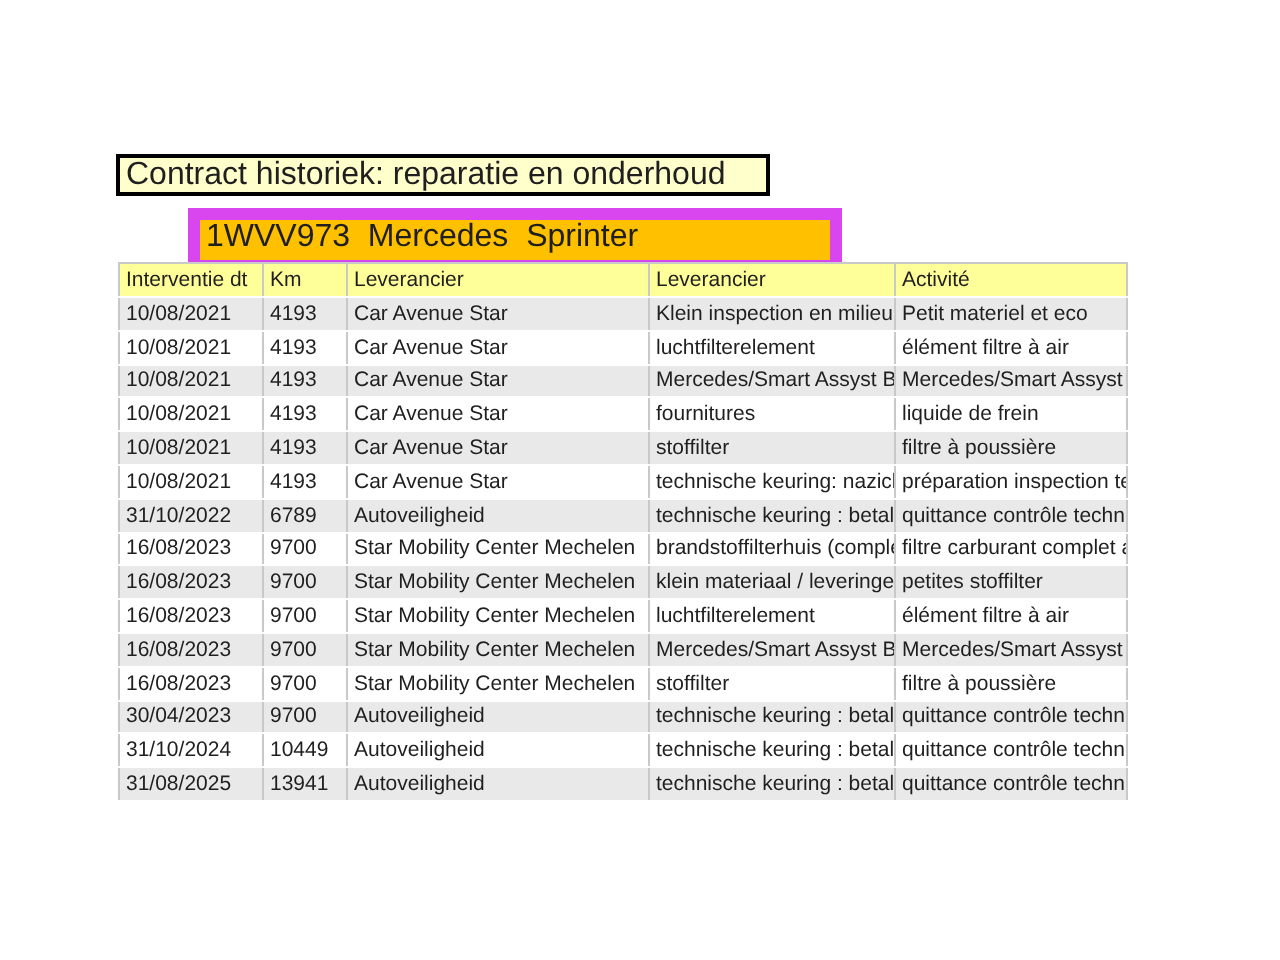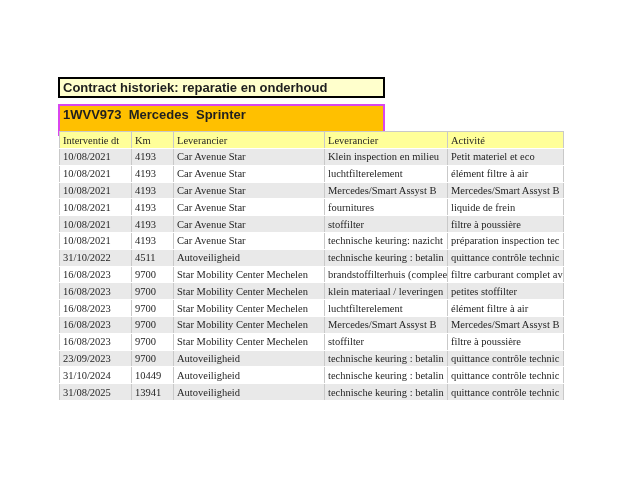--- a/index.html
+++ b/index.html
@@ -12,50 +12,50 @@
     position: relative;
     width: 640px;
     height: 480px;
     background: #ffffff;
     overflow: hidden;
   }
   .title-box {
     position: absolute;
     left: 58px;
     width: 327px;
-    font-weight: bold;
-    font-size: 13px;
+    font-weight: normal;
+    font-size: 16px;
     white-space: pre;
     overflow: hidden;
     line-height: 16px;
     padding: 1px 2px 0 3px;
   }
   .title-main {
     top: 77px;
     height: 21px;
     background: #FFFFCC;
     border: 2px solid #000000;
   }
   .title-vehicle {
     top: 104px;
     height: 32px;
     background: #FFC000;
-    border: 2px solid #d946ef;
+    border: 6px solid #d946ef;
+    margin-left: 36px;
   }
   table.history {
     position: absolute;
     left: 59px;
     top: 131px;
     width: 504px;
     border-collapse: collapse;
     table-layout: fixed;
     border-top: 1px solid #c9c9c9;
     border-left: 1px solid #c9c9c9;
     font-size: 10.5px;
-    font-family: Liberation Serif, serif;
   }
   table.history th, table.history td {
     height: 16.8px;
     padding: 0 0 0 3px;
     overflow: hidden;
     white-space: nowrap;
     text-align: left;
     vertical-align: middle;
     border-right: 1px solid #c9c9c9;
     border-bottom: 1px solid #ffffff;
@@ -132,21 +132,21 @@
         </tr>
         <tr>
           <td>10/08/2021</td>
           <td>4193</td>
           <td>Car Avenue Star</td>
           <td>technische keuring: nazicht</td>
           <td>préparation inspection tec</td>
         </tr>
         <tr class="stripe">
           <td>31/10/2022</td>
-          <td>4511</td>
+          <td>6789</td>
           <td>Autoveiligheid</td>
           <td>technische keuring : betalin</td>
           <td>quittance contrôle technic</td>
         </tr>
         <tr>
           <td>16/08/2023</td>
           <td>9700</td>
           <td>Star Mobility Center Mechelen</td>
           <td>brandstoffilterhuis (complee</td>
           <td>filtre carburant complet av</td>
@@ -173,21 +173,21 @@
           <td>Mercedes/Smart Assyst B</td>
         </tr>
         <tr>
           <td>16/08/2023</td>
           <td>9700</td>
           <td>Star Mobility Center Mechelen</td>
           <td>stoffilter</td>
           <td>filtre à poussière</td>
         </tr>
         <tr class="stripe">
-          <td>23/09/2023</td>
+          <td>30/04/2023</td>
           <td>9700</td>
           <td>Autoveiligheid</td>
           <td>technische keuring : betalin</td>
           <td>quittance contrôle technic</td>
         </tr>
         <tr>
           <td>31/10/2024</td>
           <td>10449</td>
           <td>Autoveiligheid</td>
           <td>technische keuring : betalin</td>

